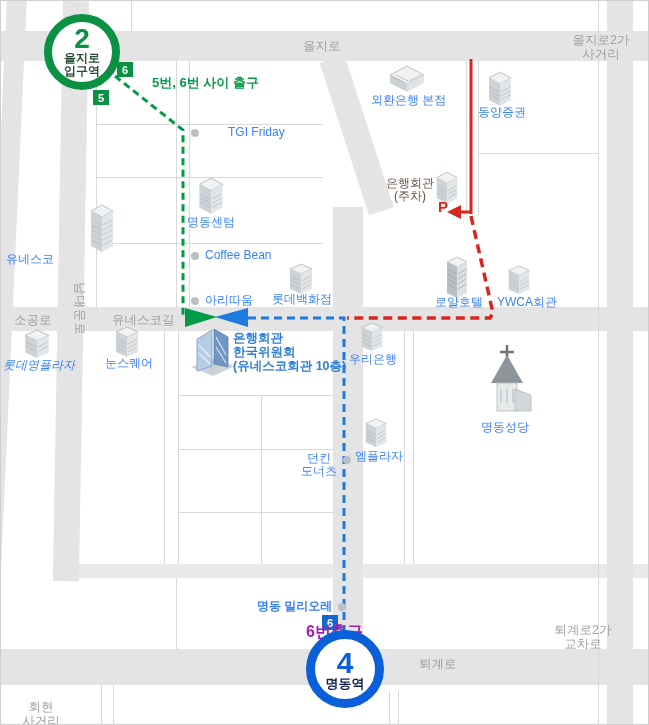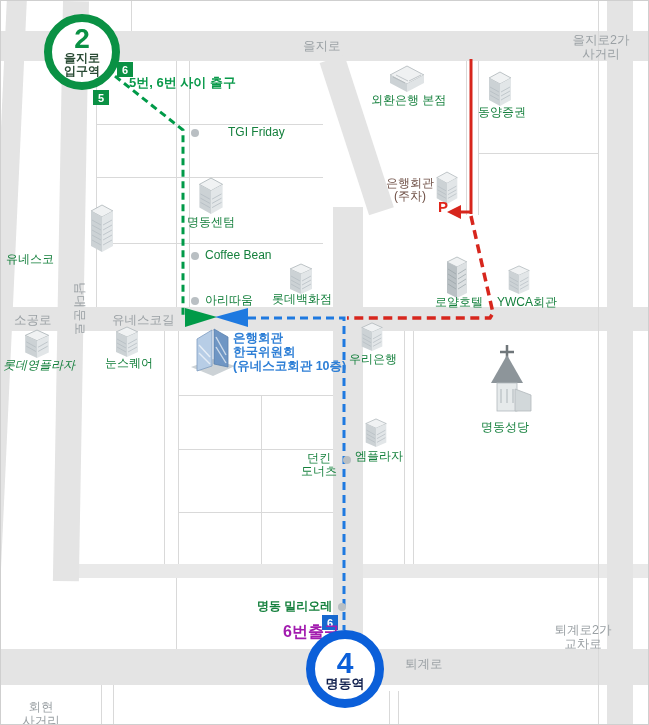--- a/index.html
+++ b/index.html
@@ -1,31 +1,31 @@
 <!DOCTYPE html>
 <html><head>
 <meta charset="utf-8">
 <style>
   html,body{margin:0;padding:0;background:#fff;}
   .map{position:relative;width:649px;height:725px;background:#ffffff;overflow:hidden;
        font-family:"Liberation Sans","DejaVu Sans",sans-serif;border:1px solid #cfcfcf;box-sizing:border-box;}
   .road{position:absolute;background:#e4e4e4;}
   .road.light{background:#e9e9e9;}
   .tline{position:absolute;background:#d9d9d9;}
-  .lbl{position:absolute;font-size:12px;color:#15803d;white-space:nowrap;line-height:13px;}
+  .lbl{position:absolute;font-size:12px;color:#3b82f6;white-space:nowrap;line-height:13px;}
   .roadlbl{position:absolute;font-size:12.5px;color:#9aa0a4;white-space:nowrap;line-height:14px;}
   .dot{width:8px;height:8px;border-radius:50%;background:#b9bfc3;display:inline-block;}
   .poi{position:absolute;display:flex;align-items:center;gap:6px;}
   .icon{position:absolute;}
   .routes{position:absolute;left:0;top:0;z-index:3;}
   .badge{position:absolute;width:16px;height:15px;display:flex;align-items:center;justify-content:center;
          color:#fff;font-size:11px;font-weight:bold;z-index:6;}
   .badge.green{background:#0a9144;}
   .badge.blue{background:#1668cf;}
-  .exitnote{position:absolute;font-weight:bold;z-index:6;}
+  .exitnote{position:absolute;font-weight:bold;z-index:6;margin-left:23px;}
   .station{position:absolute;border-radius:50%;background:#fff;display:flex;flex-direction:column;
            align-items:center;justify-content:center;z-index:7;text-align:center;}
   .station .num{font-weight:bold;}
   .station .nm{font-weight:bold;font-size:12px;line-height:13px;}
   .ctr{text-align:center;}
   .z4{z-index:4;} .z2{z-index:2;} .z5{z-index:5;}
 </style>
 </head>
 <body>
 
@@ -238,21 +238,21 @@
   <div class="lbl z4" style="left:104px;top:356px;">눈스퀘어</div>
 
   <div class="roadlbl z4" style="left:302px;top:38px;">을지로</div>
   <div class="roadlbl z4 ctr" style="left:571px;top:32px;width:58px;">
     <span>을지로2가</span><br>
     <span>사거리</span>
   </div>
   <div class="roadlbl z4" style="left:13px;top:312px;">소공로</div>
   <div class="roadlbl z4" style="left:111px;top:312px;">유네스코길</div>
   <div class="roadlbl z4" style="left:86px;top:281px;transform:rotate(90deg);transform-origin:top left;letter-spacing:1px;">남대문로</div>
-  <div class="roadlbl z4" style="left:404px;top:656px;">퇴계로</div>
+  <div class="roadlbl z4" style="left:418px;top:656px;">퇴계로</div>
   <div class="roadlbl z4 ctr" style="left:551px;top:622px;width:62px;">
     <span>퇴계로2가</span><br>
     <span>교차로</span>
   </div>
   <div class="roadlbl z4 ctr" style="left:16px;top:651px;width:48px;margin-top:48px;">
     <span>회현</span><br>
     <span>사거리</span>
   </div>
 
   <div class="badge green" style="left:116px;top:61px;">6</div>

